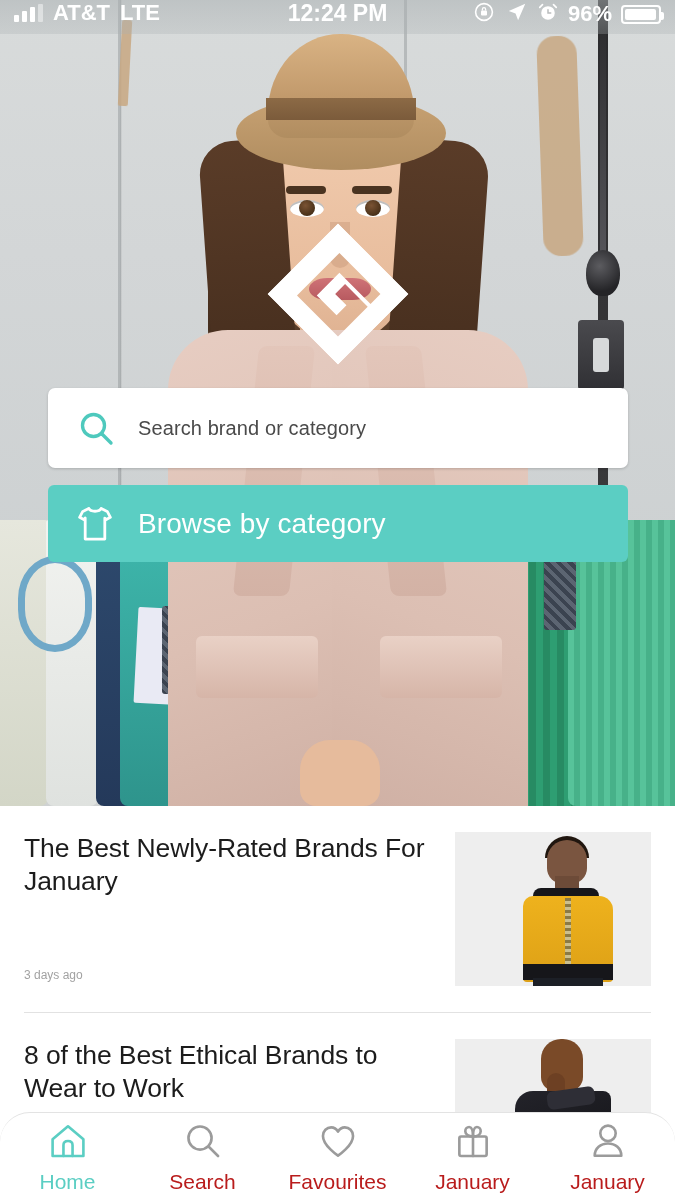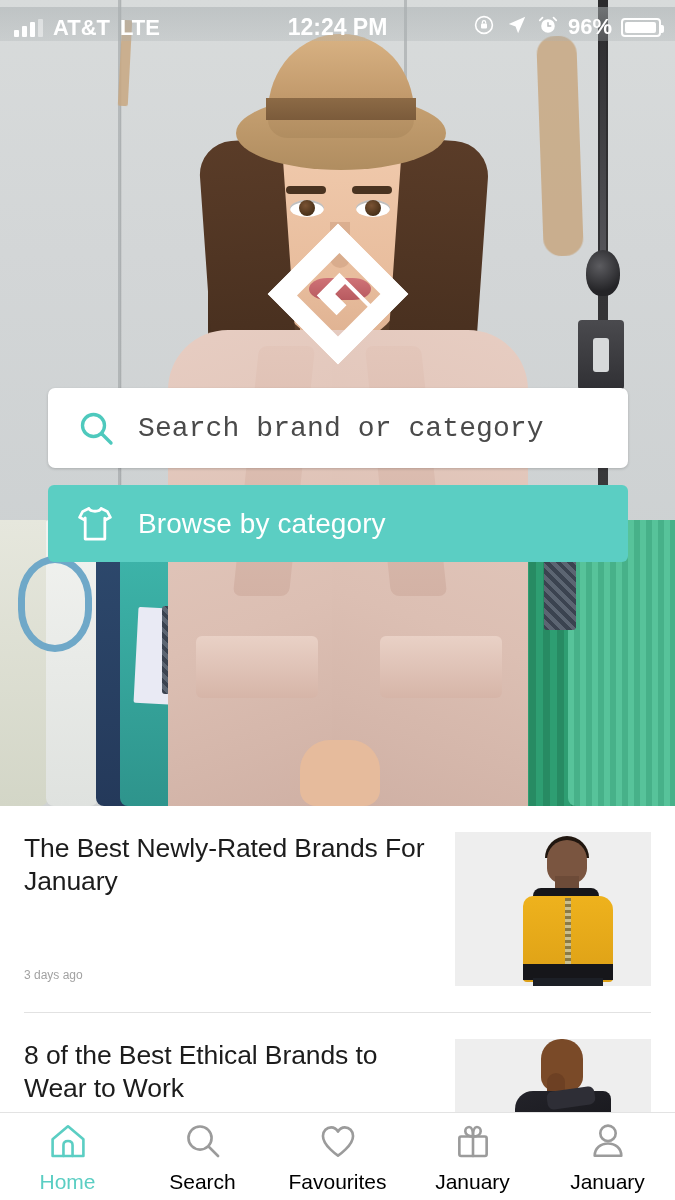--- a/index.html
+++ b/index.html
@@ -93,21 +93,21 @@
   
   .logo { position:absolute; left:288px; top:244px; width:100px; height:100px;
     transform:rotate(45deg); }
   .logo svg { display:block; }
 
   
   .search-card { position:absolute; left:48px; top:388px; width:580px; height:80px;
     background:#ffffff; border-radius:7px; display:flex; align-items:center;
     box-shadow:0 1px 3px rgba(0,0,0,.18); }
   .search-icon { margin-left:28px; margin-right:22px; display:flex; }
-  .search-ph { font-size:28px; color:#4a4a4a; letter-spacing:.1px;font-family:Liberation Mono, monospace; }
+  .search-ph { font-size:20px; color:#4a4a4a; letter-spacing:.1px; }
 
   
   .browse-btn { position:absolute; left:48px; top:485px; width:580px; height:77px;
     background:#5bcec3; border-radius:6px; display:flex; align-items:center; cursor:pointer; }
   .shirt-icon { margin-left:26px; margin-right:22px; display:flex; }
   .browse-label { font-size:28px; color:#ffffff; letter-spacing:.1px; }
 
   
   .feed { position:absolute; left:0; top:806px; width:675px; height:394px;
     background:#fff; overflow:hidden; }
@@ -139,29 +139,29 @@
     background:#7a4a28; border-radius:20px 20px 14px 14px; }
   .t2-pony { position:absolute; left:92px; top:34px; width:18px; height:40px;
     background:#6d4023; border-radius:9px; }
   .t2-blazer { position:absolute; left:60px; top:52px; width:96px; height:86px;
     background:linear-gradient(160deg,#23232a,#111114); border-radius:18px 8px 0 0; }
   .t2-collar { position:absolute; left:92px; top:50px; width:48px; height:18px;
     background:#2e2e36; border-radius:6px; transform:rotate(-8deg); }
 
   
   .tabbar { position:absolute; left:0; bottom:0; width:675px; height:88px;
-    background:#fff; border-top:1px solid #e3e3e3; display:flex; }
+    background:#fff; border-top:1px solid #e3e3e3; display:flex;border-radius:30px; }
   .tab { flex:1; display:flex; flex-direction:column; align-items:center; justify-content:center;
     gap:4px; cursor:pointer; }
-  .tab-label { font-size:21px; color:#000000; }
+  .tab-label { font-size:21px; color:#b91c1c; }
   .tab.active .tab-label { color:#5bcec3; }
 
   
-  .statusbar { position:absolute; top:7px; left:0; width:675px; height:34px;
-    display:flex; align-items:flex-end; color:#ffffff; z-index:40;
+  .statusbar { position:absolute; top:0; left:0; width:675px; height:34px;
+    display:flex; align-items:flex-start; color:#ffffff; z-index:40;
     background:linear-gradient(180deg, rgba(170,176,178,.55), rgba(170,176,178,.30)); }
   .sb-left { display:flex; align-items:center; gap:10px; padding-left:14px; }
   .sb-center { position:absolute; left:0; right:0; text-align:center; font-size:23px; font-weight:bold; }
   .sb-right { margin-left:auto; display:flex; align-items:center; gap:9px; padding-right:14px; }
   .carrier, .radio { font-size:22px; font-weight:bold; }
   .pct { font-size:22px; font-weight:bold; }
   .bars { display:flex; align-items:flex-end; gap:3px; height:18px; }
   .bars i { width:5px; background:#fff; border-radius:1px; display:block; }
   .bars i:nth-child(1){height:7px;} .bars i:nth-child(2){height:11px;}
   .bars i:nth-child(3){height:15px;} .bars i:nth-child(4){height:18px; opacity:.45;}

